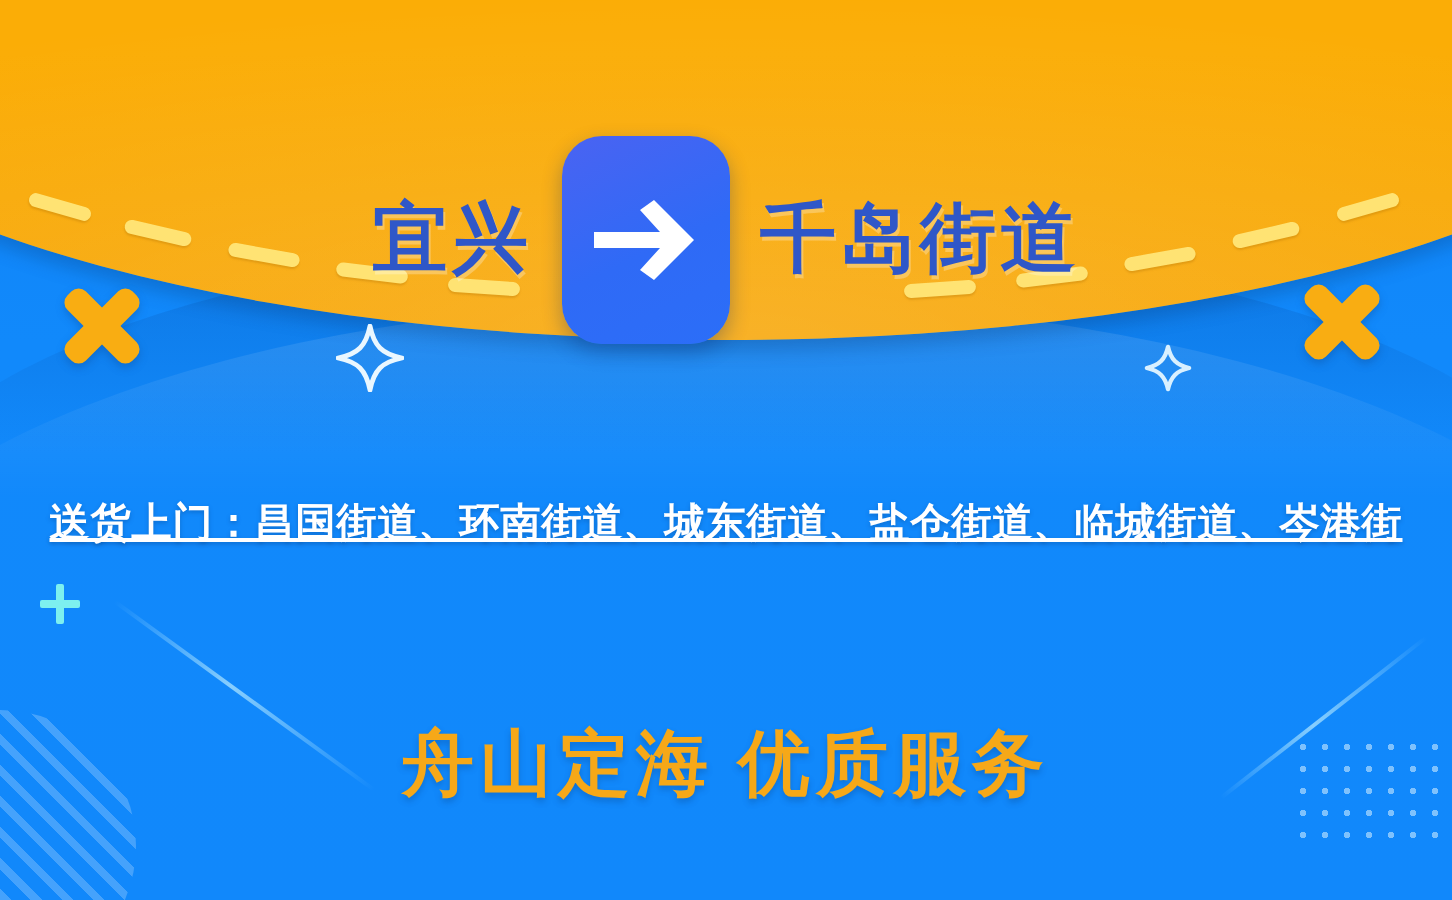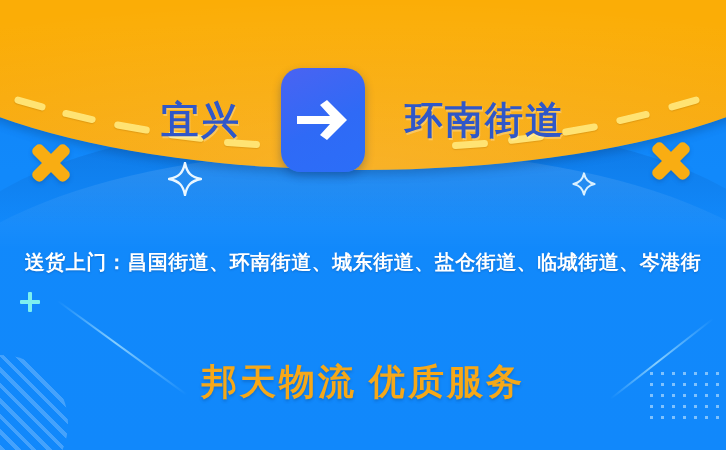--- a/index.html
+++ b/index.html
@@ -61,21 +61,21 @@
   }
 
   
   .route{
     position:absolute;
     left:0; top:78px;
     width:726px; height:84px;
     display:flex;
     align-items:center;
     justify-content:center;
-    gap:40px;
+    gap:15px;
   }
   .city{
     font-size:38px;
     font-weight:700;
     color:#2f57c8;
     letter-spacing:2px;
     text-shadow:1px 2px 0 rgba(255,255,255,.28);
     white-space:nowrap;
     line-height:1;
   }
@@ -142,20 +142,21 @@
     position:absolute;
     left:18px; top:243px;
     width:690px;
     color:#ffffff;
     font-size:20px;
     font-weight:700;
     line-height:38px;
     text-align:center;
     letter-spacing:.5px;
     text-shadow:0 1px 2px rgba(6,60,130,.35);
+    text-decoration:underline;
   }
   .slogan{
     position:absolute;
     left:0; top:358px;
     width:726px;
     text-align:center;
     color:#f6a818;
     font-size:36px;
     font-weight:700;
     letter-spacing:3px;
@@ -186,21 +187,21 @@
   <div class="dash" style="left:616px; top:114px; width:34px; transform:rotate(-13deg);"></div>
   <div class="dash" style="left:668px; top:100px; width:32px; transform:rotate(-16deg);"></div>
 
   <div class="route">
     <div class="city">宜兴</div>
     <div class="arrow-box">
       <svg width="56" height="40" viewBox="0 0 56 40" aria-hidden="true">
         <path d="M2 16 h33 l-10 -11 l7 -5 l20 20 l-20 20 l-7 -5 l10 -11 h-33 z" fill="#ffffff"></path>
       </svg>
     </div>
-    <div class="city">环南街道</div>
+    <div class="city">千岛街道</div>
   </div>
 
   <div class="cross" style="left:28px; top:140px; width:46px; height:46px;"></div>
   <div class="cross" style="left:648px; top:138px; width:46px; height:46px;"></div>
 
   <div class="sparkle" style="left:168px; top:162px;">
     <svg width="34" height="34" viewBox="0 0 34 34" aria-hidden="true">
       <path d="M17 1 C19 11 23 15 33 17 C23 19 19 23 17 33 C15 23 11 19 1 17 C11 15 15 11 17 1 Z" fill="none" stroke="#eaf7ff" stroke-width="2.4" stroke-linejoin="round"></path>
     </svg>
   </div>
@@ -217,15 +218,15 @@
   <div class="diag-line" style="left:610px; top:398px; width:130px; transform:rotate(-38deg);"></div>
 
   <div class="stripe-circle" style="left:-68px; top:355px; width:136px; height:136px;"></div>
 
   <div class="dot-grid" style="left:646px; top:368px; width:80px; height:56px;"></div>
 
   <div class="delivery">
     <div>送货上门：昌国街道、环南街道、城东街道、盐仓街道、临城街道、岑港街</div>
   </div>
 
-  <div class="slogan">邦天物流 优质服务</div>
+  <div class="slogan">舟山定海 优质服务</div>
 
 </div>
 
 </body></html>

